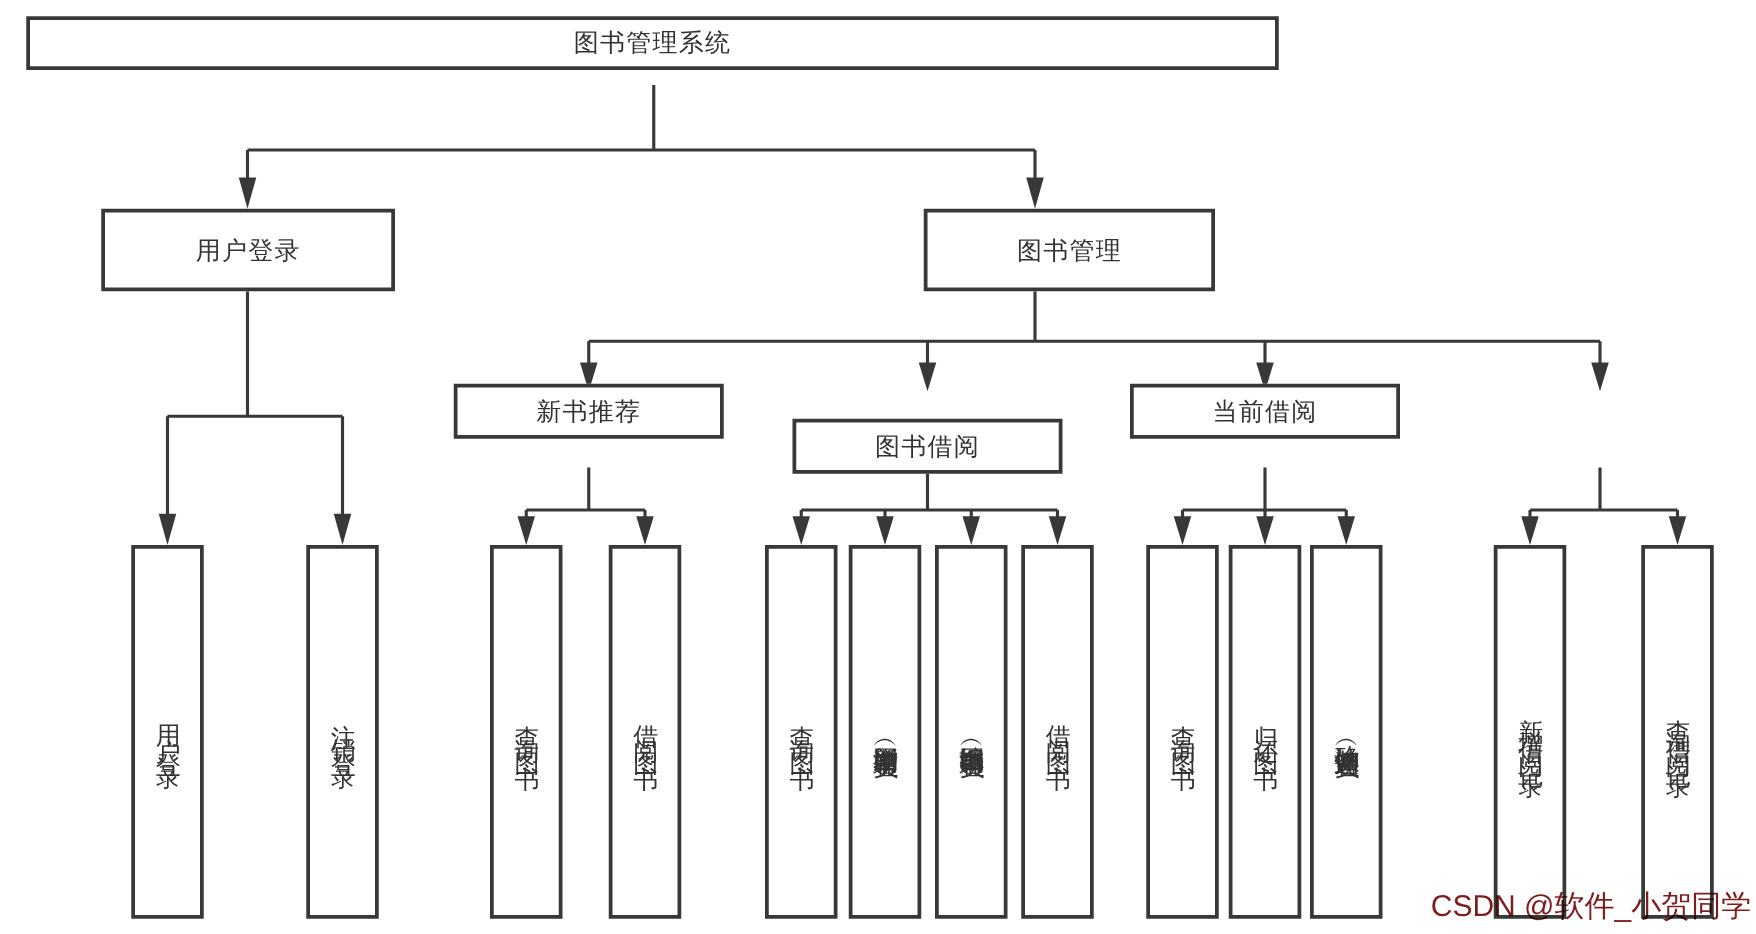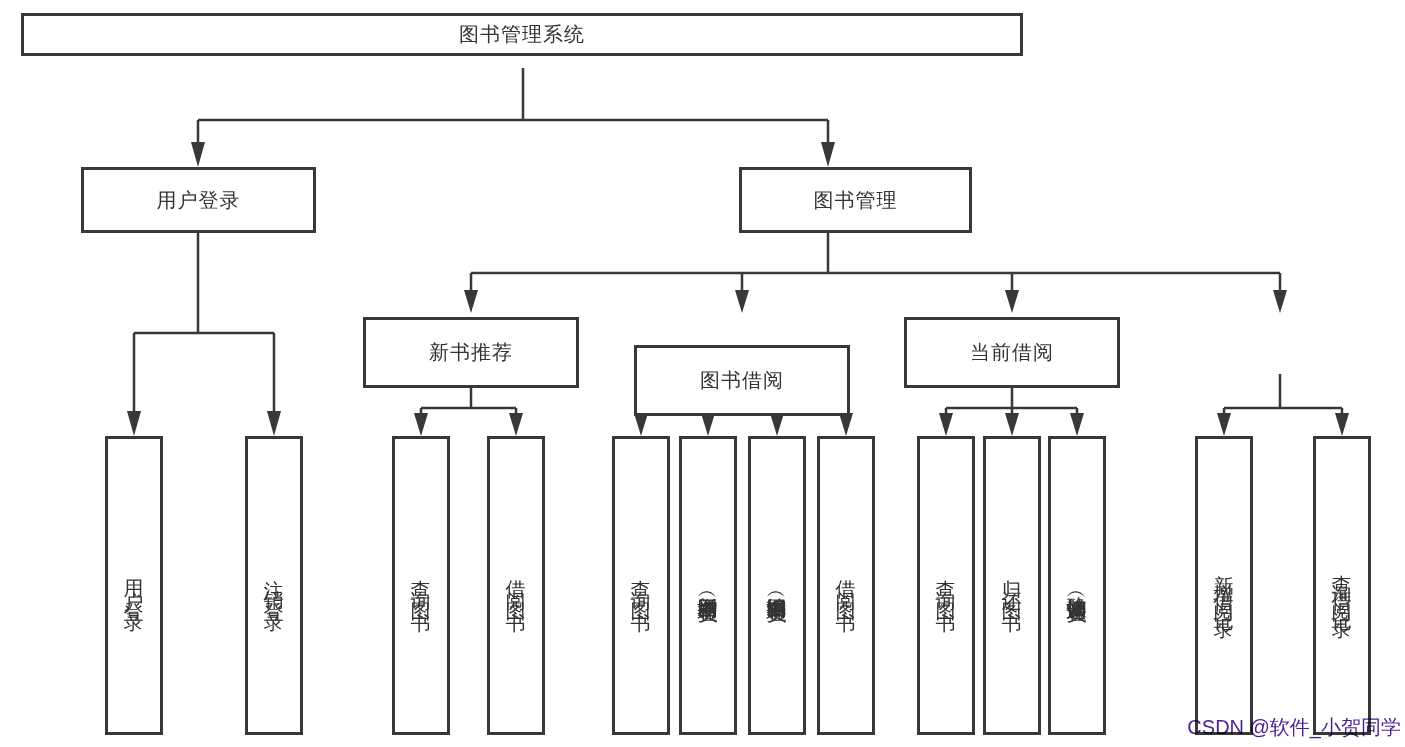--- a/index.html
+++ b/index.html
@@ -28,33 +28,33 @@
     white-space:nowrap;
     line-height:1;
   }
   .ls-a{letter-spacing:11px;}   
   .ls-b{letter-spacing:9px;}    
   .ls-c{letter-spacing:1px;}    
   
   .n-root{left:21px;top:13px;width:1002px;height:43px;}
   .n-l2a{left:81px;top:167px;width:235px;height:66px;}
   .n-l2b{left:711px;top:167px;width:233px;height:66px;margin-left:28px;}
-  .n-l3{top:317px;height:71px;width:216px;}
+  .n-l3{top:307px;height:44px;width:216px;}
   .n-l3a{left:363px;} .n-l3b{left:634px;margin-top:28px;} .n-l3c{left:904px;align-items:center;} .n-l3d{left:1172px;}
   .leaf{top:436px;height:299px;width:58px;border-width:3px;}
   .lf1{left:105px;} .lf2{left:245px;}
   .lf3{left:392px;} .lf4{left:487px;}
   .lf5{left:612px;} .lf6{left:679px;} .lf7{left:748px;} .lf8{left:817px;}
   .lf9{left:917px;} .lf10{left:983px;} .lf11{left:1048px;}
   .lf12{left:1195px;} .lf13{left:1313px;}
   #watermark{
     position:absolute;
     right:4px;bottom:6px;
-    color:#4c1d95;
-    font-size:20px;
+    color:#7f1d1d;
+    font-size:24px;
     letter-spacing:0px;
     mix-blend-mode:multiply;
     white-space:nowrap;
     z-index:10;
   }
 </style>
 </head>
 <body>
 
 <div id="canvas">

